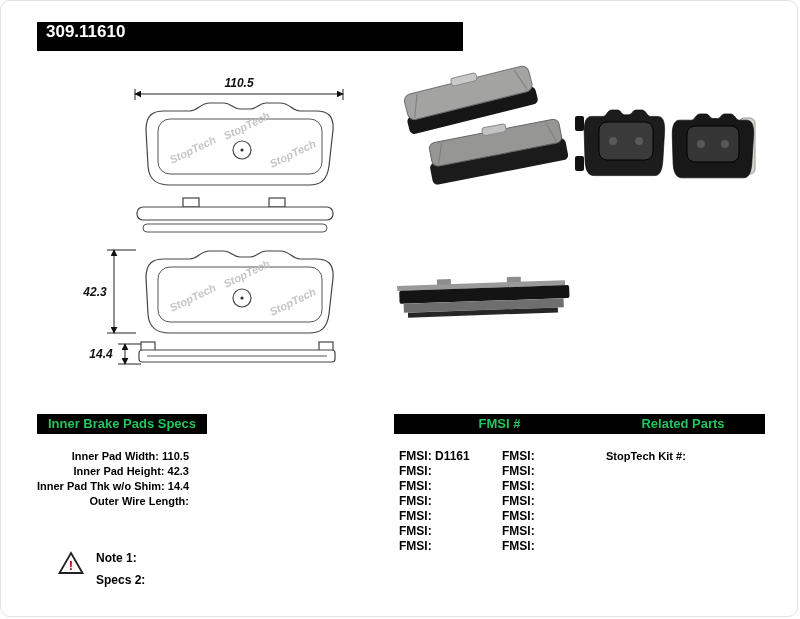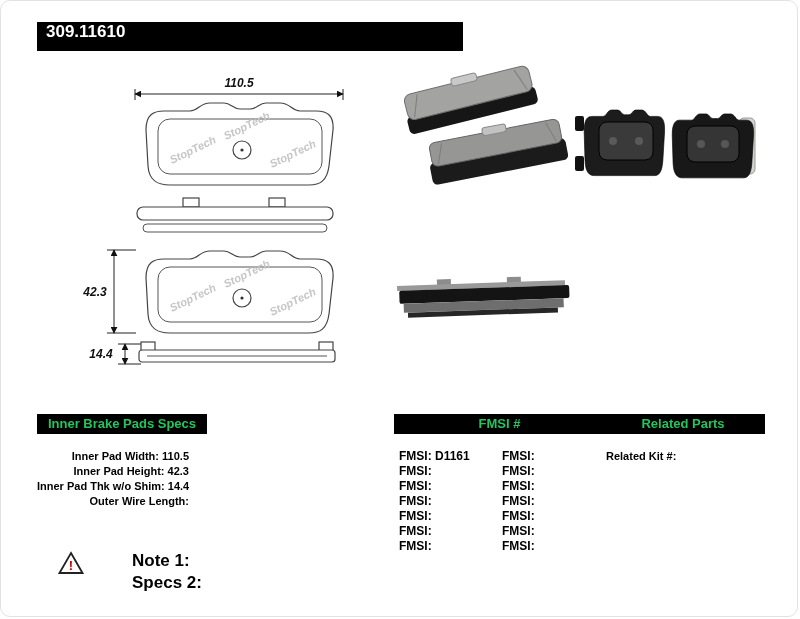--- a/index.html
+++ b/index.html
@@ -31,21 +31,21 @@
   .spec-row { font-size:11px; font-weight:bold; height:15px; line-height:15px; color:#000; white-space:nowrap; }
   .ra .spec-row { text-align:right; padding-right:18px; }
   .fmsi-row { display:flex; font-size:12px; font-weight:bold; height:15px; line-height:15px; }
   .fmsi-cell-l { width:108px; padding-left:5px; box-sizing:border-box; }
   .fmsi-cell-r { flex:1; }
   .la .spec-row { text-align:left; padding-left:5px; }
 
   
   .notes { position:absolute; top:548px; left:57px; width:300px; }
   .warn { position:absolute; left:0; top:2px; }
-  .note { position:absolute; left:38px; font-size:17px; font-weight:bold; color:#000;margin-left:36px; }
+  .note { position:absolute; left:38px; font-size:12px; font-weight:bold; color:#000; }
   .note-1 { top:2px; }
   .note-2 { top:24px; }
 </style>
 </head>
 <body>
 
 <div class="page">
 
   <div class="bar bar-left">
     <span>309.11610</span>
@@ -191,21 +191,21 @@
         <div class="fmsi-row">
             <span class="fmsi-cell-l">FMSI:</span>
             <span class="fmsi-cell-r">FMSI:</span>
           </div>
       </div>
     </div>
 
     <div class="col col-related">
       <div class="col-hdr">Related Parts</div>
       <div class="rows la">
-        <div class="spec-row"><span>Related Kit #:</span> <span></span></div>
+        <div class="spec-row"><span>StopTech Kit #:</span> <span></span></div>
       </div>
     </div>
 
   </div>
 
   <div class="notes">
     <svg class="warn" width="26" height="24" viewBox="0 0 26 24">
       <polygon points="13,2 24.5,22 1.5,22" fill="#fff" stroke="#222" stroke-width="1.8"></polygon>
       <text x="13" y="19" text-anchor="middle" font-size="13" font-weight="bold" fill="#cc0000">!</text>
     </svg>

